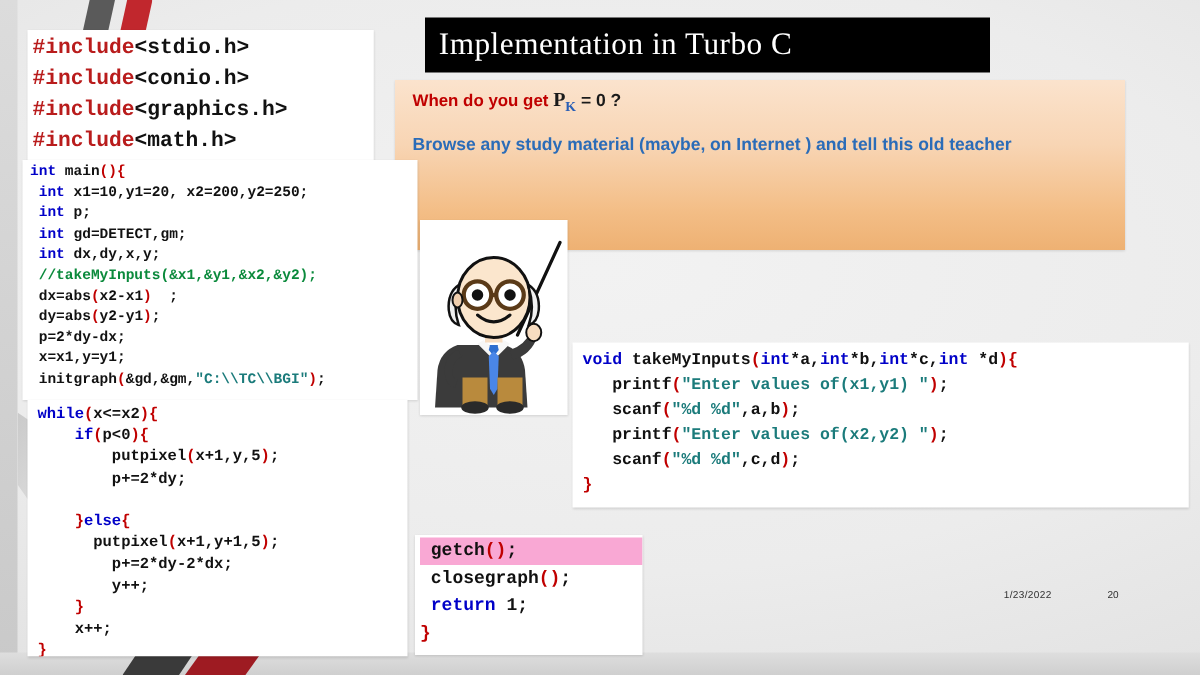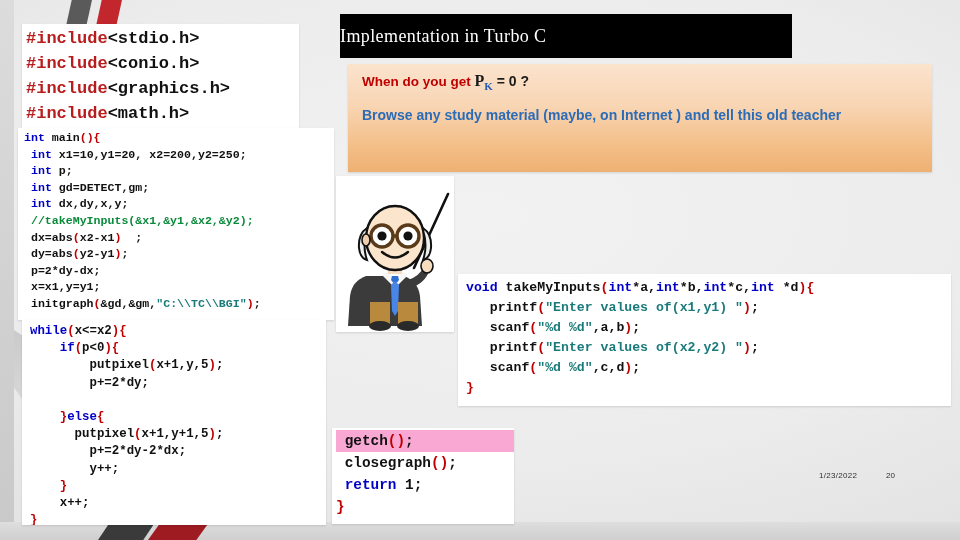--- a/index.html
+++ b/index.html
@@ -32,26 +32,27 @@
   }
   
   #title-bar{
     position:absolute;left:340px;top:14px;width:452px;height:44px;
     background:#000;
     display:flex;align-items:center;
   }
   #title-bar .t{
     color:#ffffff;
     font-family:"Liberation Serif",serif;
-    font-size:18px;letter-spacing:.4px;
+    font-size:25px;letter-spacing:.4px;
+    padding-left:11px;
     white-space:nowrap;
   }
   
   #callout{
-    position:absolute;left:348px;top:64px;width:584px;height:108px;
+    position:absolute;left:316px;top:64px;width:584px;height:136px;
     background:linear-gradient(180deg,#fbe3cd 0%,#f8d5b4 38%,#f3bd85 78%,#eeb173 100%);
     box-shadow:0 1px 2px rgba(0,0,0,.12);
   }
   .q1{
     position:absolute;left:14px;top:8px;
     font-size:13.5px;font-weight:bold;color:#c00000;
     white-space:nowrap;
   }
   .q1 .pk{color:#1a1a1a;font-family:"Liberation Serif",serif;font-size:16px;font-weight:bold;}
   .q1 .pk sub{color:#2b5fb5;font-size:11px;font-weight:bold;}
@@ -87,21 +88,21 @@
   
   #teacher{
     position:absolute;left:336px;top:176px;width:118px;height:156px;
     background:#ffffff;
     box-shadow:0 1px 2px rgba(0,0,0,.13);
     overflow:hidden;
   }
   
   #footer-date{
     position:absolute;left:803px;top:471px;
-    font-size:8px;color:#2f2f2f;letter-spacing:.3px;margin-left:16px;
+    font-size:8px;color:#2f2f2f;letter-spacing:.3px;
   }
   #footer-num{
     position:absolute;left:886px;top:471px;
     font-size:8px;color:#2f2f2f;
   }
 </style>
 </head>
 <body>
 
 <div id="slide">

